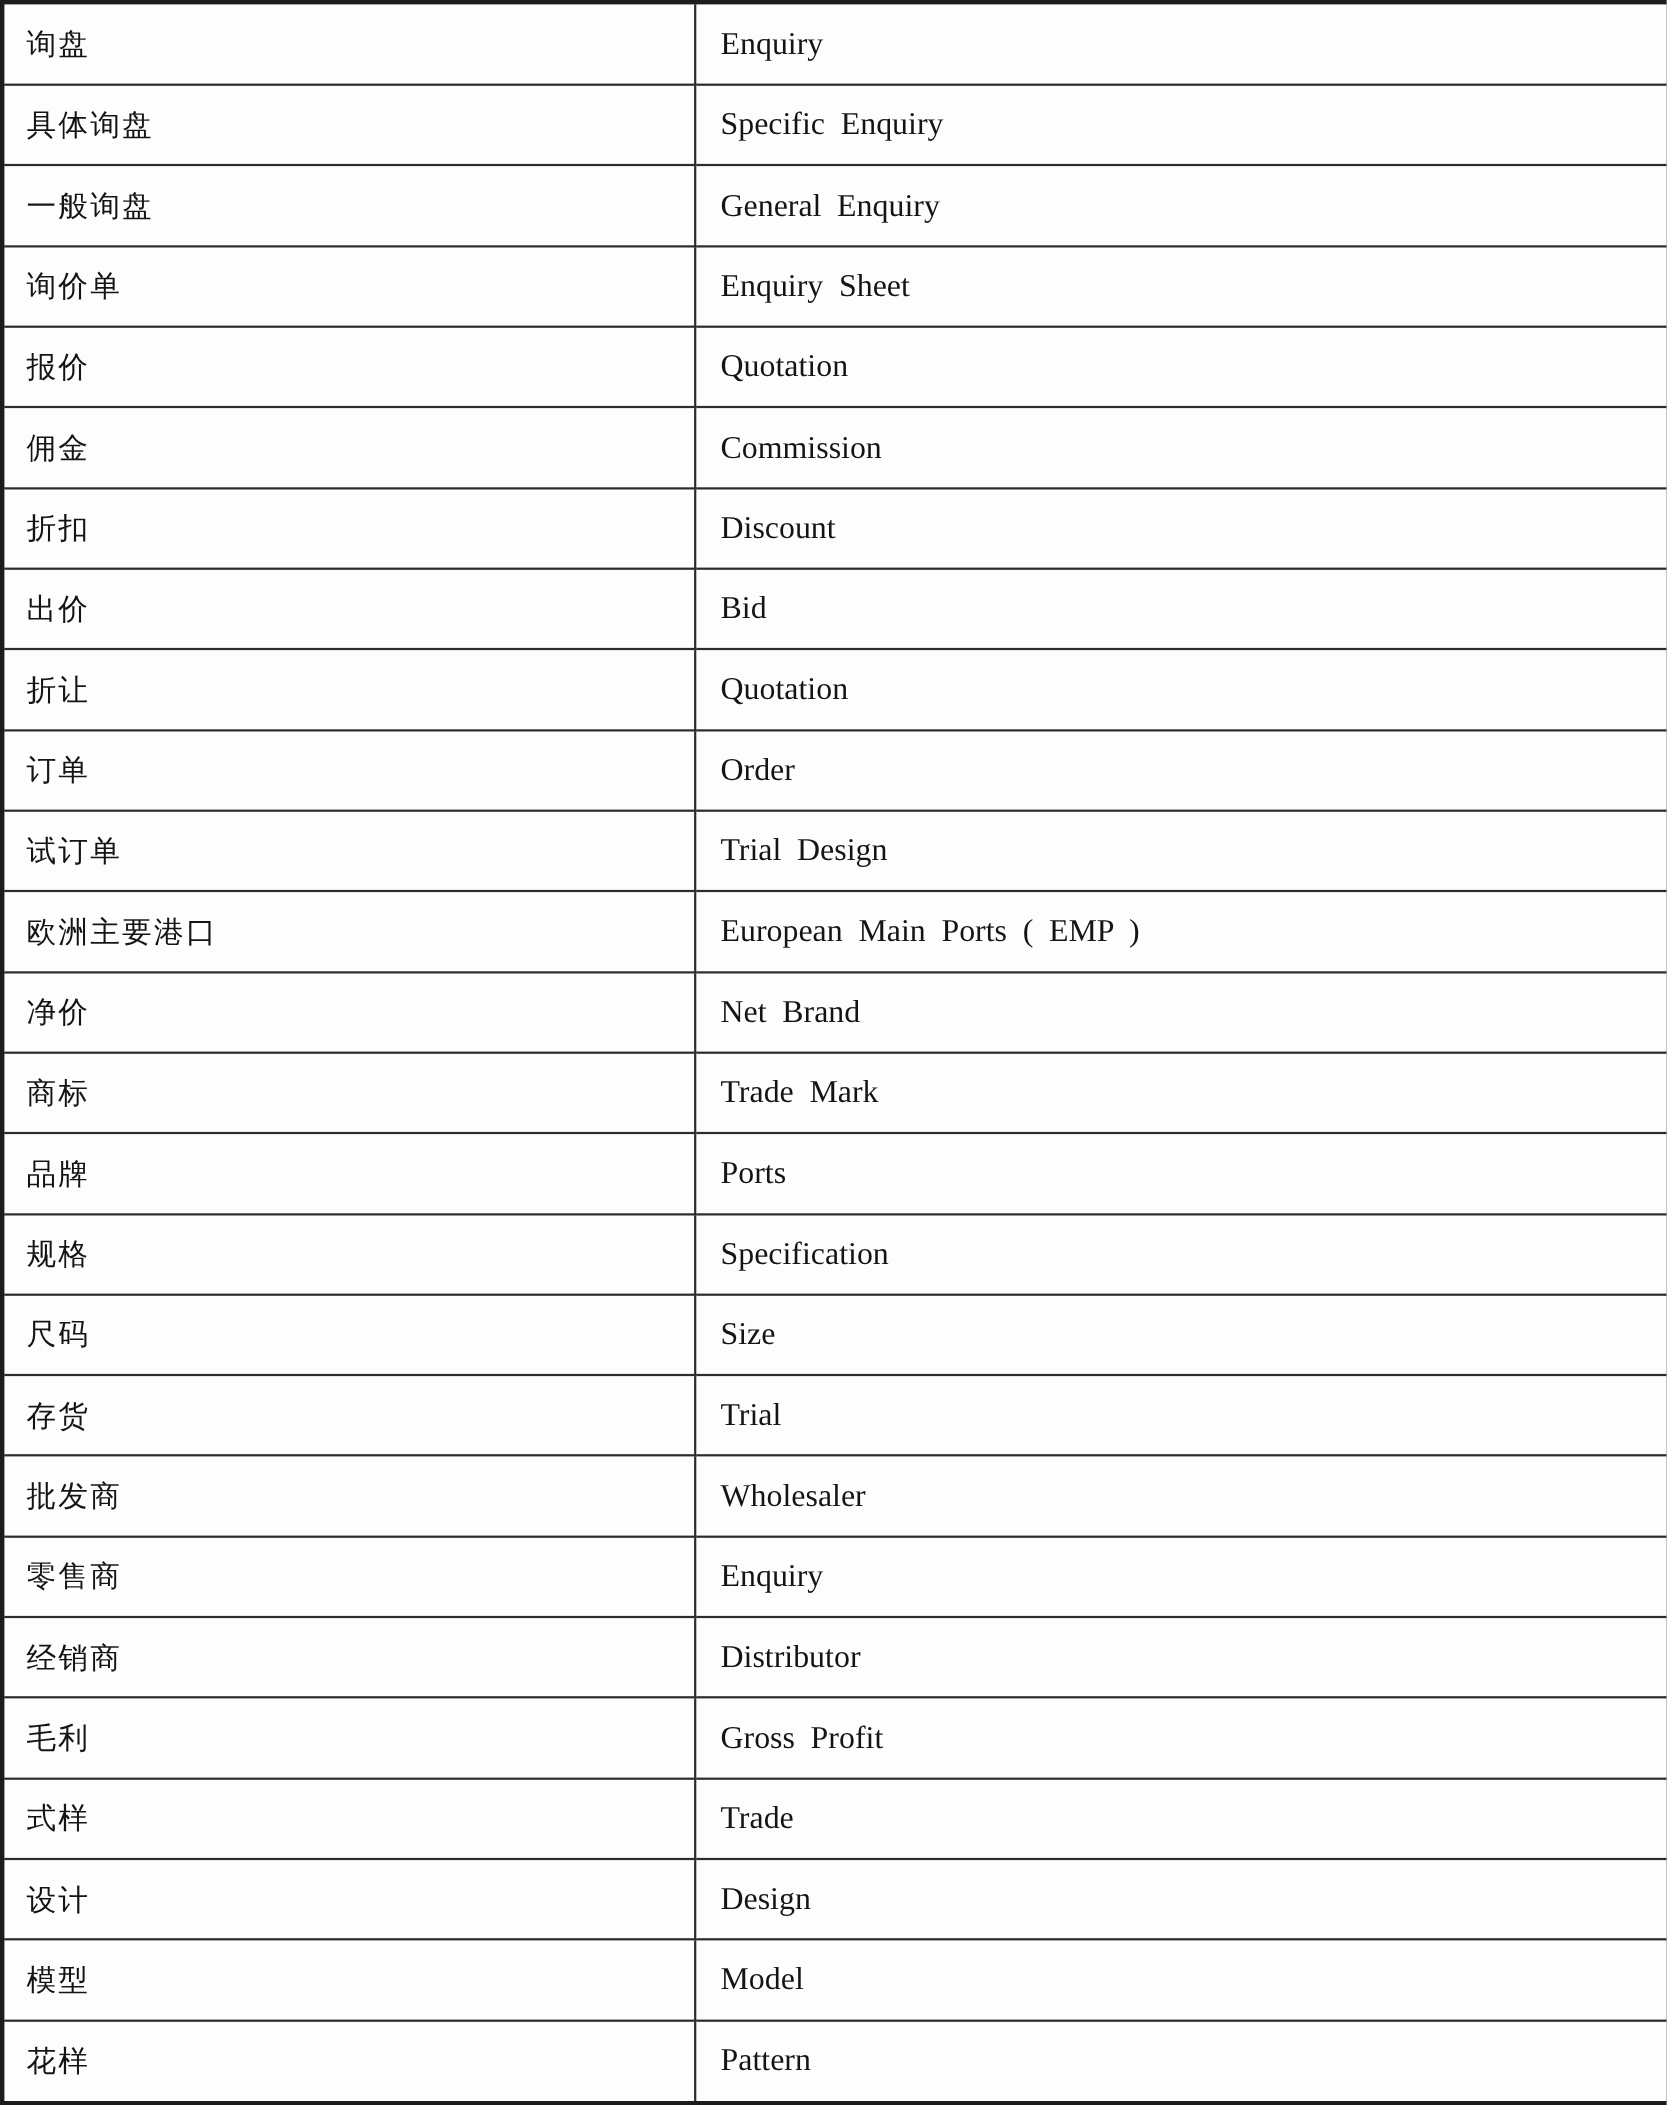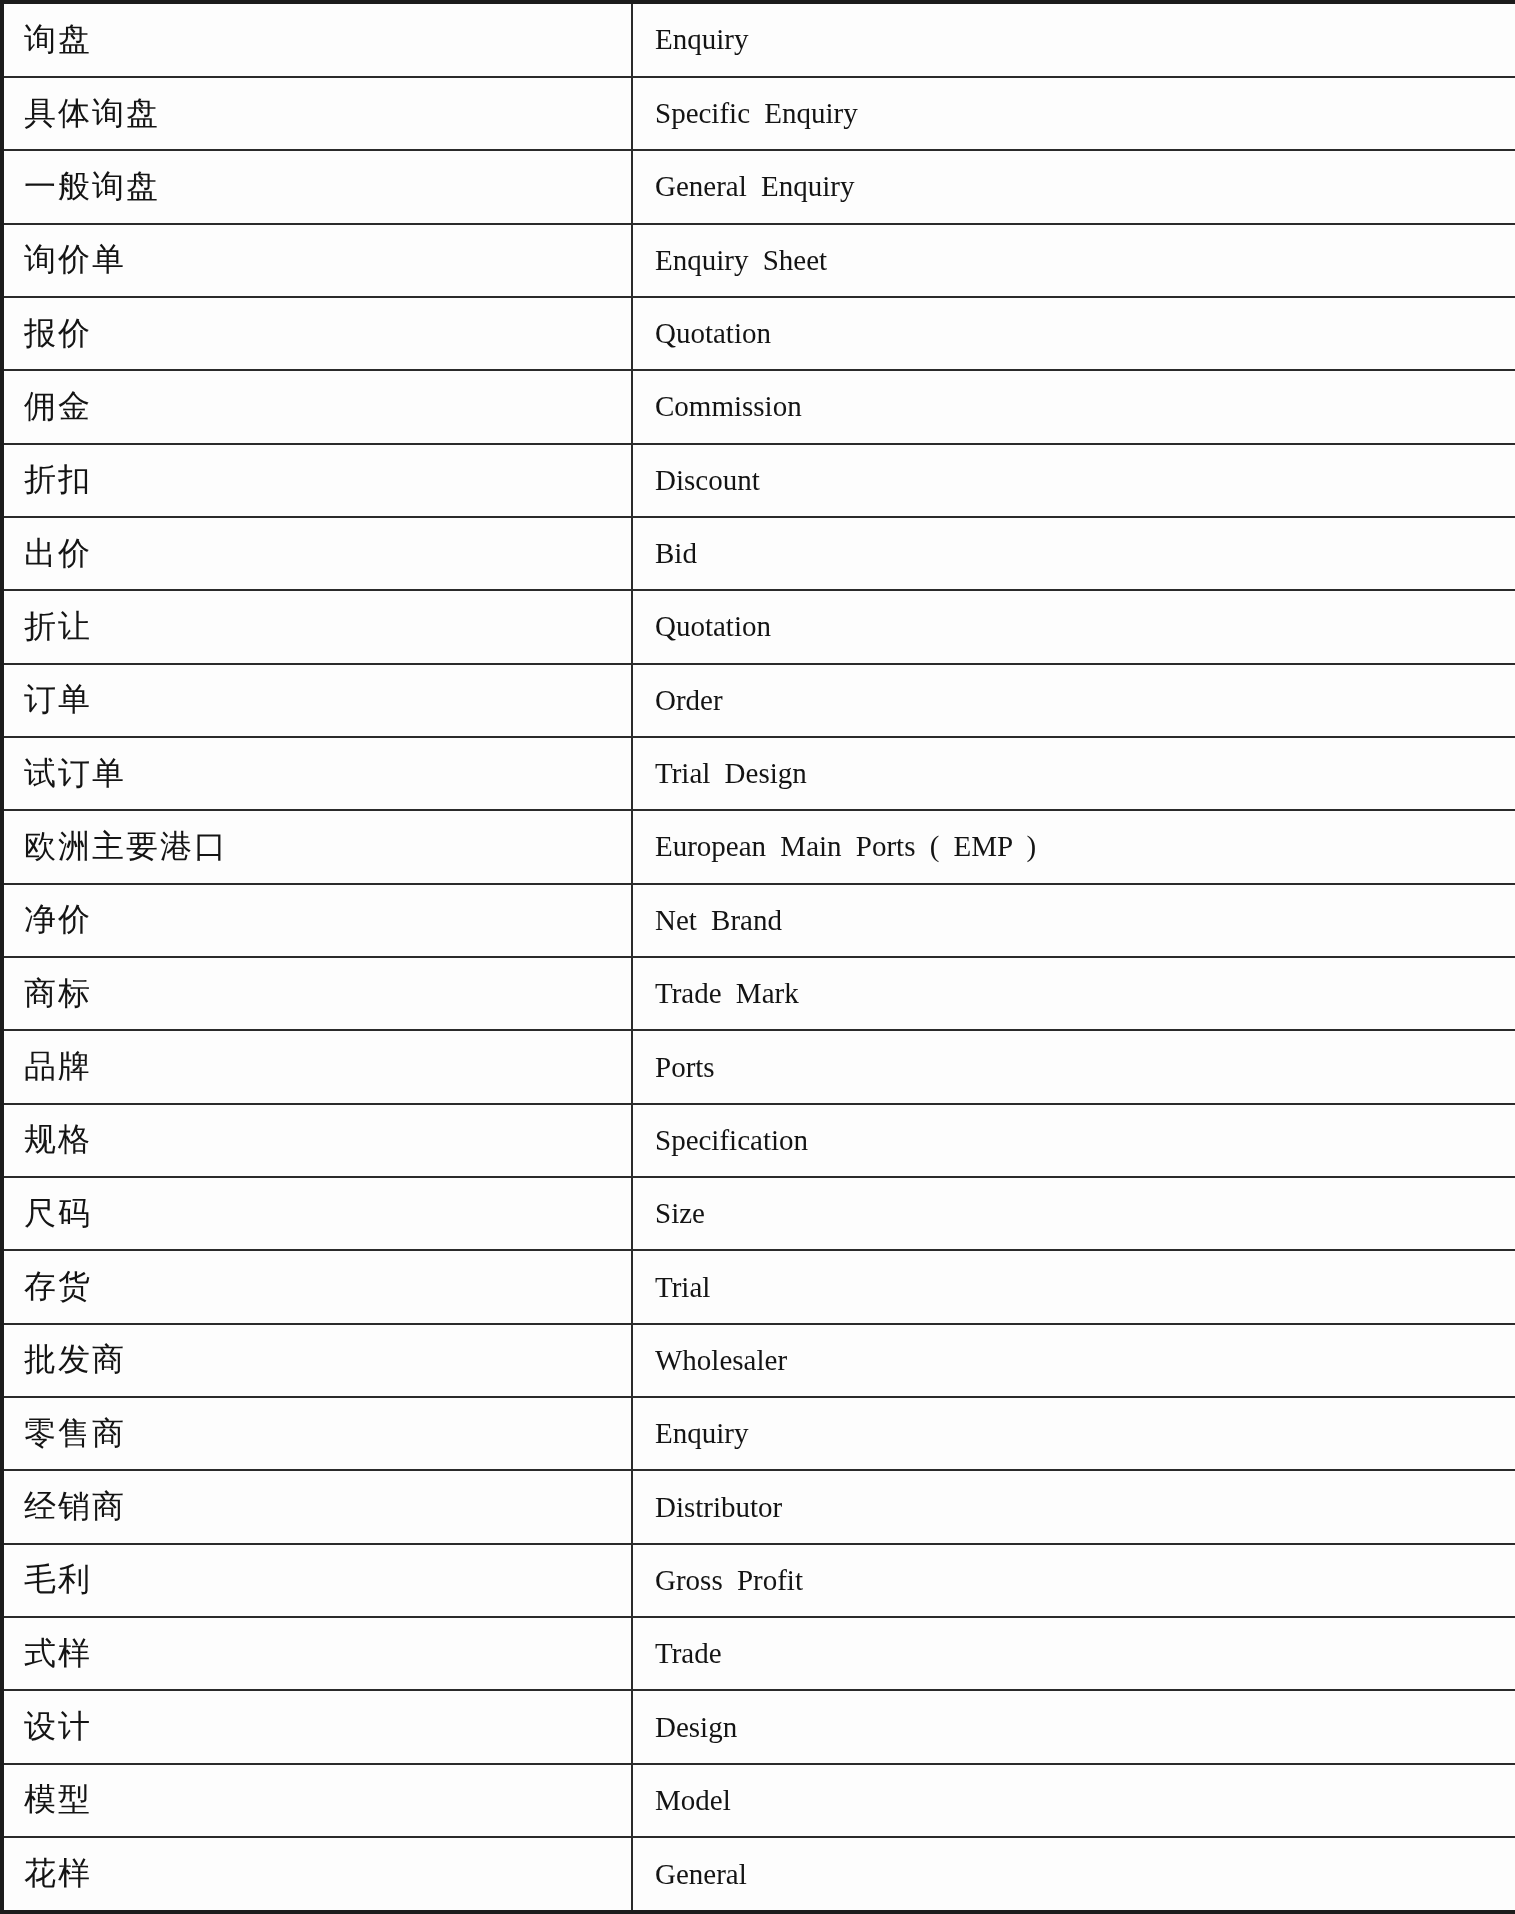--- a/index.html
+++ b/index.html
@@ -23,21 +23,21 @@
   }
   col.col-cn { width: 630px; }
   col.col-en { width: 885px; }
   td {
     border: 2px solid #2b2b2b;
     vertical-align: middle;
     overflow: hidden;
     white-space: nowrap;
   }
   td.cn {
-    font-size: 32px;
+    font-size: 27px;
     letter-spacing: 2px;
     padding-left: 20px;
   }
   td.en {
     font-size: 29px;
     word-spacing: 7px;
     padding-left: 22px;
   }
 </style>
 </head>
@@ -272,17 +272,17 @@
     <td class="en">
       <span>Model</span>
     </td>
   </tr>
 
   <tr>
     <td class="cn">
       <span>花样</span>
     </td>
     <td class="en">
-      <span>General</span>
+      <span>Pattern</span>
     </td>
   </tr>
 </tbody>
 </table>
 
 </body></html>

